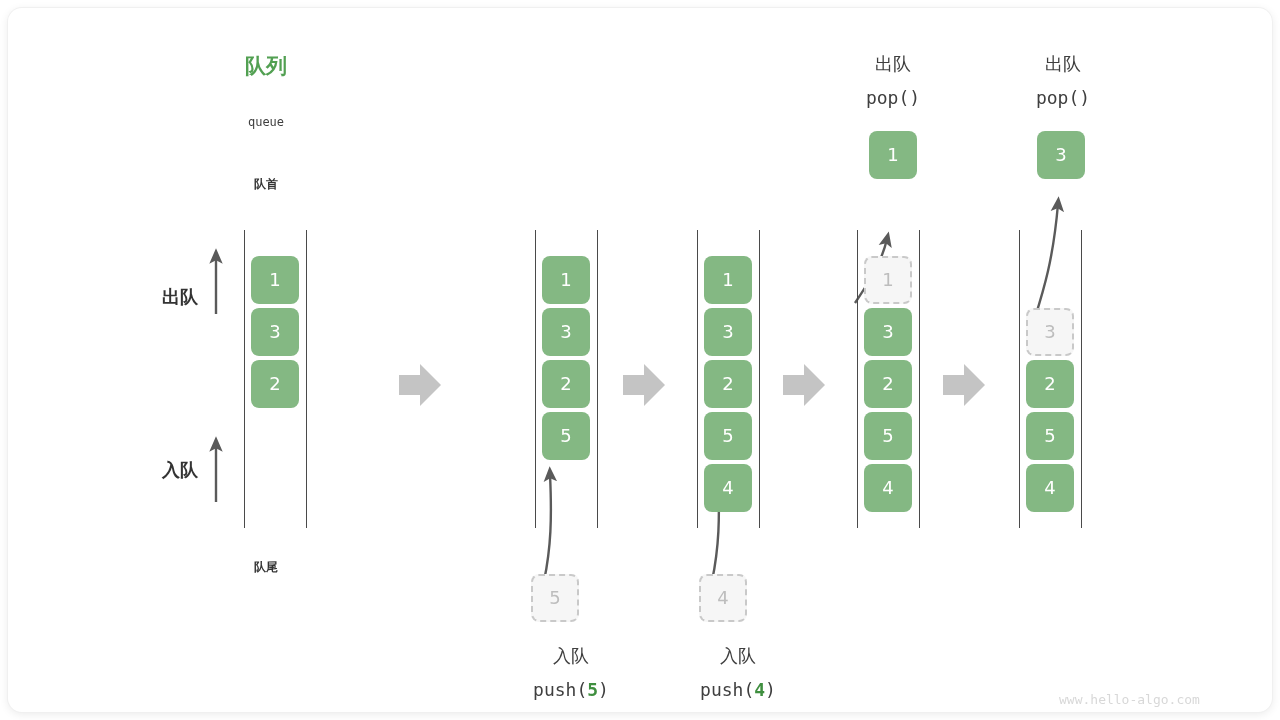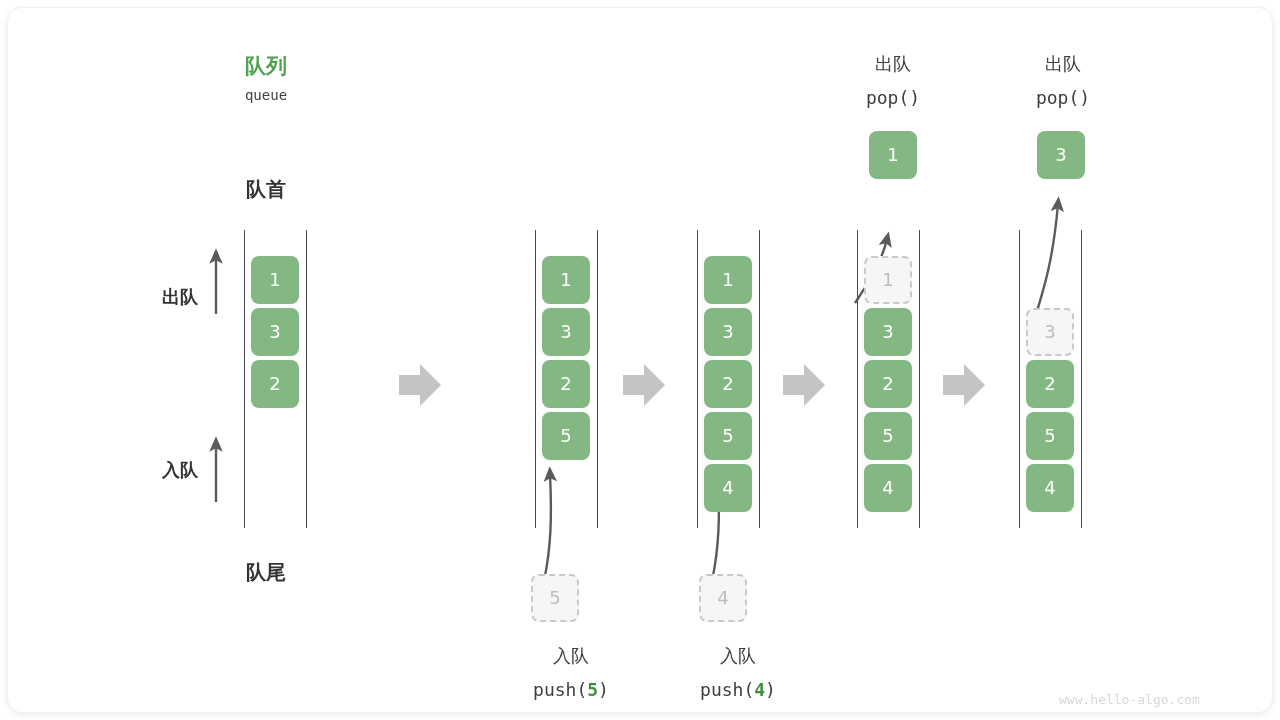--- a/index.html
+++ b/index.html
@@ -16,28 +16,28 @@
 
   .abs{position:absolute;}
 
   
   .title-cn{
     font-weight:bold;font-size:21px;color:#52a052;
     text-align:center;white-space:nowrap;
   }
   .title-en{
     font-family:"DejaVu Sans Mono","Liberation Mono",monospace;
-    font-size:14px;color:#3f3f3f;text-align:center;white-space:nowrap;
+    font-size:12px;color:#3f3f3f;text-align:center;white-space:nowrap;margin-top:28px;
   }
   .side-label{
     font-weight:bold;font-size:18px;color:#333333;
     text-align:center;white-space:nowrap;
   }
   .end-label{
-    font-weight:bold;font-size:20px;color:#333333;
+    font-weight:bold;font-size:12px;color:#333333;
     text-align:center;white-space:nowrap;
   }
   .op-cn{
     font-size:18px;color:#3f3f3f;text-align:center;white-space:nowrap;
   }
   .op-code{
     font-family:"DejaVu Sans Mono","Liberation Mono",monospace;
     font-size:18px;color:#3f3f3f;text-align:center;white-space:nowrap;
   }
   .op-code .arg{color:#3f8f3f;font-weight:bold;}

